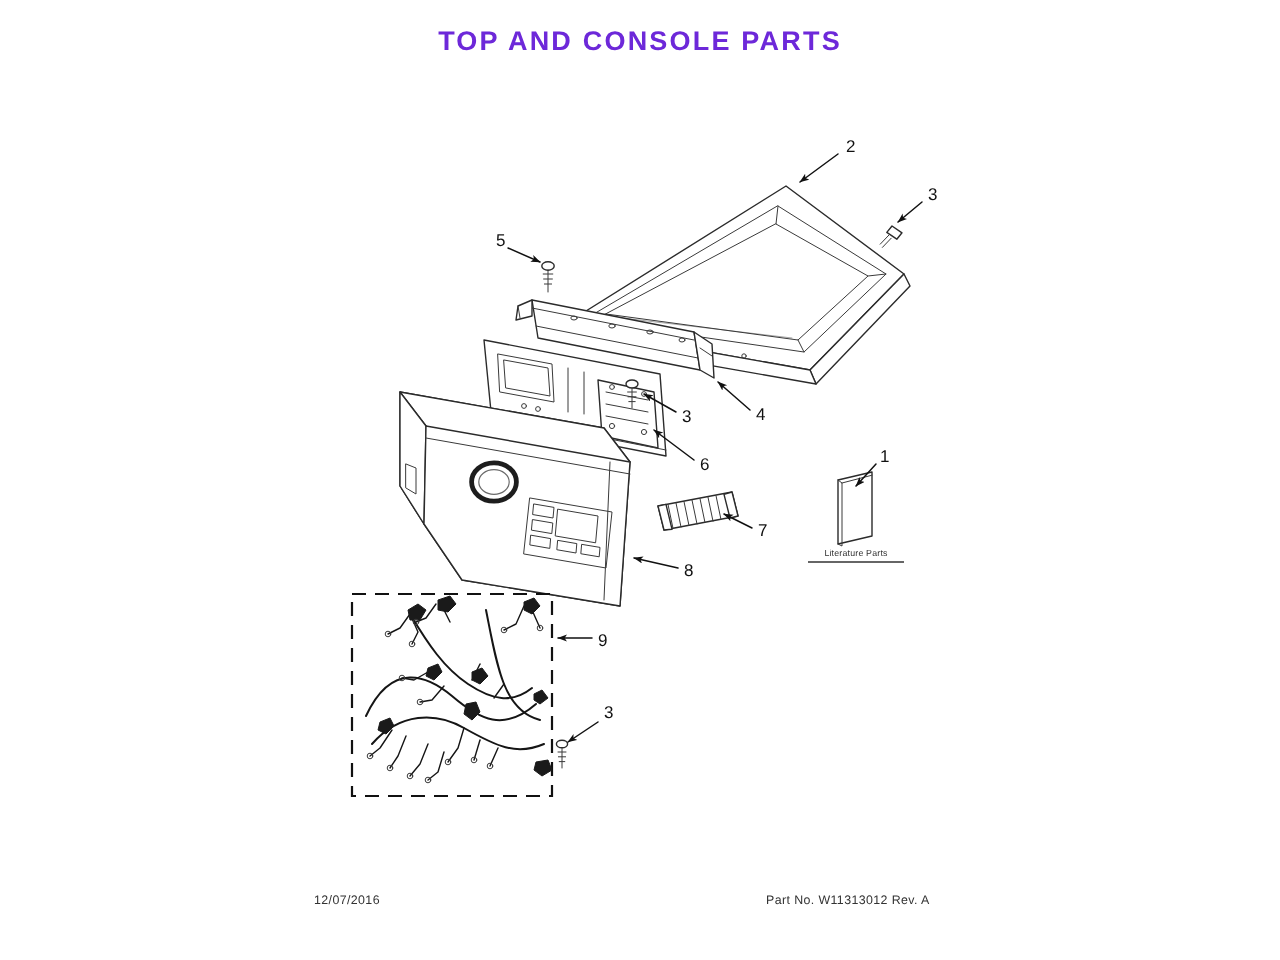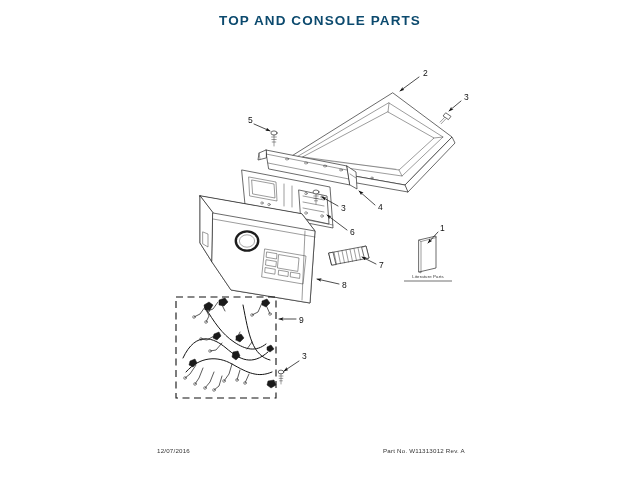--- a/index.html
+++ b/index.html
@@ -23,21 +23,21 @@
   
   #doc-title {
     position: absolute;
     top: 13px;
     left: 0;
     width: 640px;
     text-align: center;
     font-size: 13.5px;
     font-weight: bold;
     letter-spacing: 1.1px;
-    color: #0c4a6e;
+    color: #6d28d9;
   }
   
   #footer-date {
     position: absolute;
     left: 157px;
     top: 447px;
     font-size: 6.2px;
     color: #333333;
     letter-spacing: 0.2px;
   }

